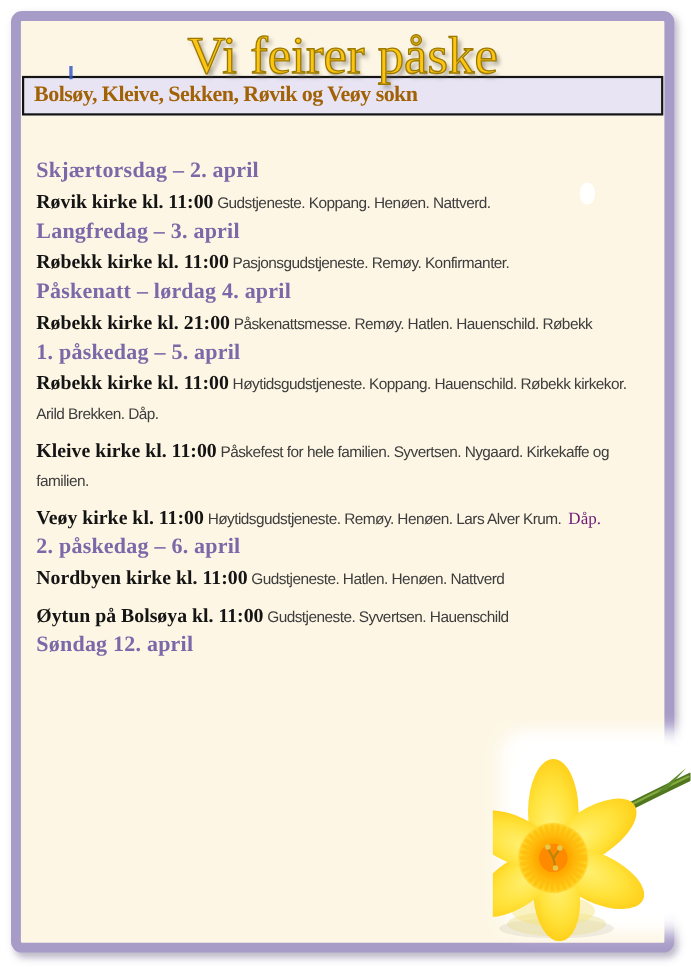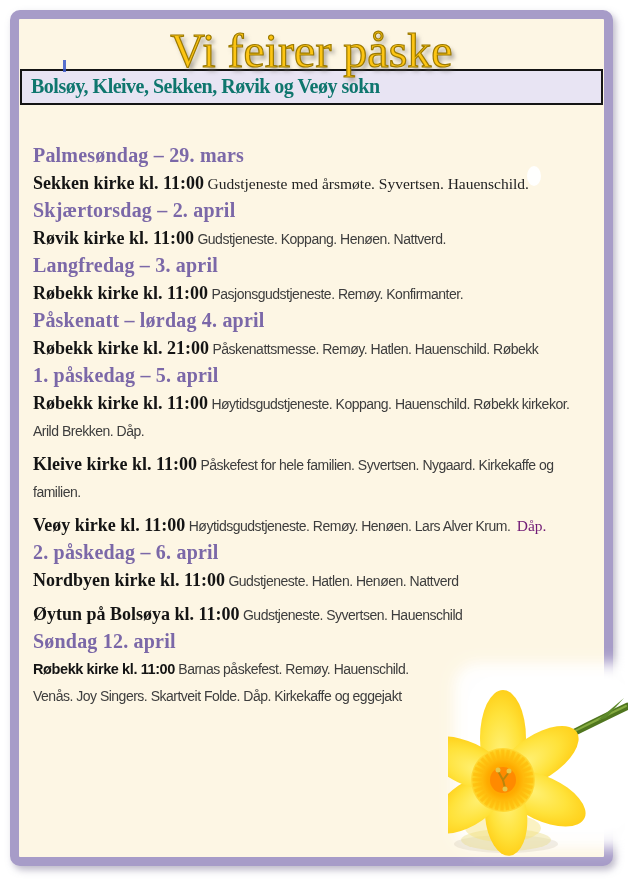--- a/index.html
+++ b/index.html
@@ -16,21 +16,21 @@
     position:relative; z-index:3; margin:6px 0 0 0; text-align:center;
     font-size:48px; line-height:1.08; font-weight:normal; color:#fdc513;
     letter-spacing:0px; -webkit-text-stroke:1.2px #9c7a00;
     text-shadow:3px 4px 4px rgba(105,100,95,.6);
     white-space:nowrap;
   }
   .banner{
     position:relative; z-index:2; margin:-8px 1px 0 1px; height:32px;
     background:#e8e4f3; border:2px solid #141414;
     line-height:31px; padding-left:9px;
-    font-size:20px; font-weight:bold; color:#0f766e; letter-spacing:-0.5px;
+    font-size:20px; font-weight:bold; color:#a16207; letter-spacing:-0.5px;
     white-space:nowrap;
   }
   .schedule{ padding:38px 6px 0 14px; }
   .section{ }
   .section:first-child{ margin-top:0; }
   .heading{
     margin:0 0 3px 0; font-size:20px; line-height:24px; font-weight:bold;
     color:#7b68a8; letter-spacing:0.2px; white-space:nowrap;
   }
   .item{
@@ -86,27 +86,20 @@
   <div class="card">
 
     <div class="title">Vi feirer påske</div>
 
     <div class="banner">
       <span>Bolsøy, Kleive, Sekken, Røvik og Veøy sokn</span>
     </div>
 
     <div class="schedule">
 
-      <div class="section">
-        <div class="heading">Palmesøndag – 29. mars</div>
-        <div class="item">
-          <span class="lead">Sekken kirke kl. 11:00</span>
-          <span class="desc desc-serif">Gudstjeneste med årsmøte. Syvertsen. Hauenschild.</span>
-        </div>
-      </div>
 
       <div class="section">
         <div class="heading">Skjærtorsdag – 2. april</div>
         <div class="item">
           <span class="lead">Røvik kirke kl. 11:00</span>
           <span class="desc">Gudstjeneste. Koppang. Henøen. Nattverd.</span>
         </div>
       </div>
 
       <div class="section">
@@ -151,25 +144,20 @@
           <span class="desc">Gudstjeneste. Hatlen. Henøen. Nattverd</span>
         </div>
         <div class="item">
           <span class="lead">Øytun på Bolsøya kl. 11:00</span>
           <span class="desc">Gudstjeneste. Syvertsen. Hauenschild</span>
         </div>
       </div>
 
       <div class="section">
         <div class="heading">Søndag 12. april</div>
-        <div class="item lead-sans">
-          <span class="lead">Røbekk kirke kl. 11:00</span>
-          <span class="desc">Barnas påskefest. Remøy. Hauenschild.</span>
-          <span class="desc desc2">Venås. Joy Singers. Skartveit Folde. Dåp. Kirkekaffe og eggejakt</span>
-        </div>
       </div>
 
     </div>
   </div>
 
   <div class="white-dot"></div>
   <div class="caret"></div>
 
   <div class="flower">
     <div class="flower-bg"></div>

